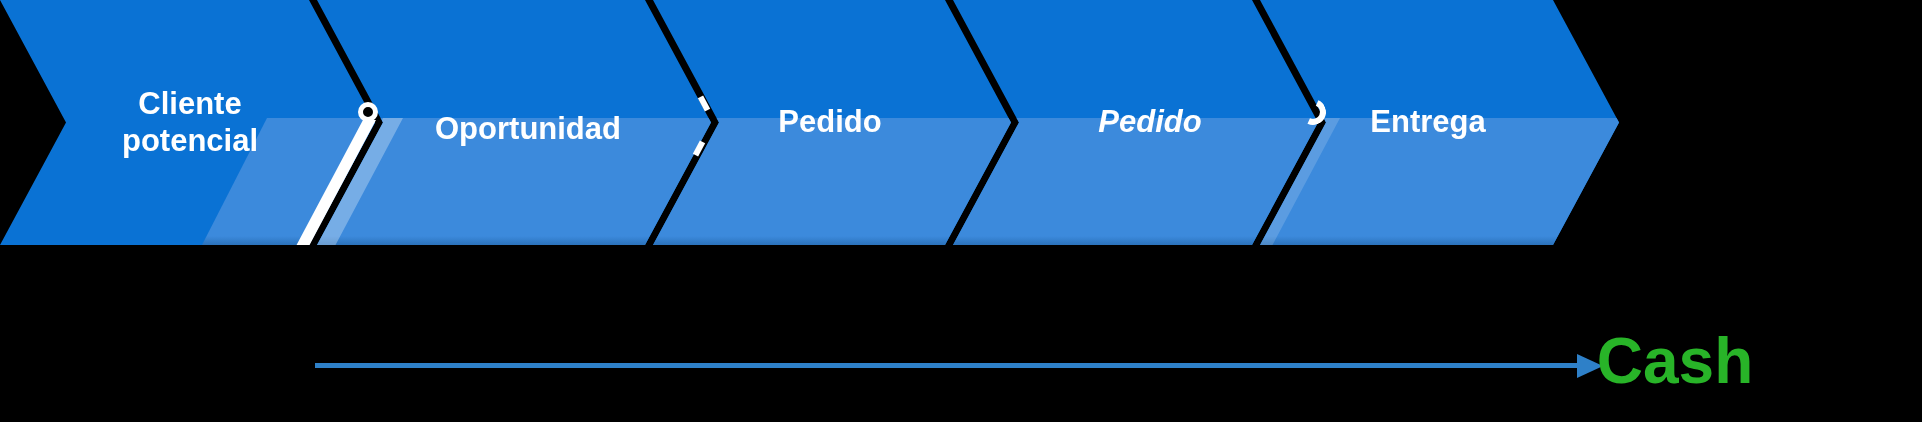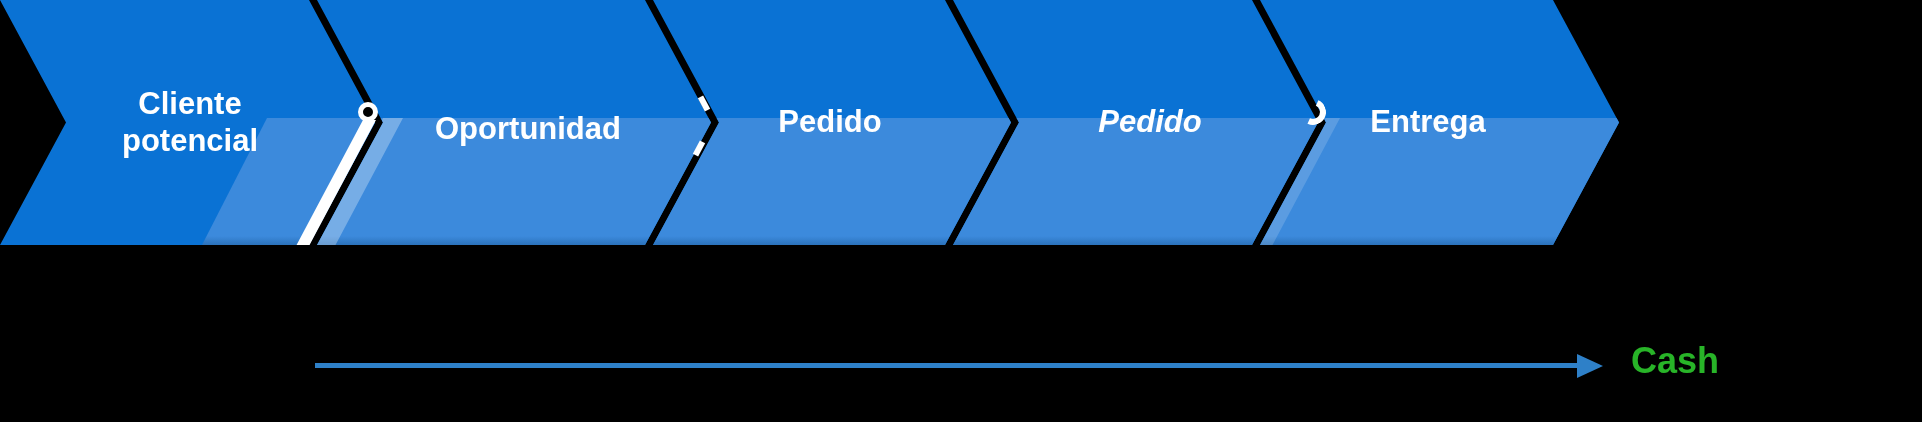--- a/index.html
+++ b/index.html
@@ -120,21 +120,21 @@
     width:0; height:0;
     border-left:26px solid var(--arrow-blue);
     border-top:12px solid transparent;
     border-bottom:12px solid transparent;
   }
   .cash-label{
     position:absolute;
     left:1675px; top:361px;
     transform:translate(-50%,-50%);
     color:var(--cash-green);
-    font-size:36px;
+    font-size:64px;
     font-weight:bold;
     white-space:nowrap;
   }
 </style>
 </head>
 <body>
 
 <div class="stage">
 
   <div class="chevron first" style="left:0; width:375px;">

